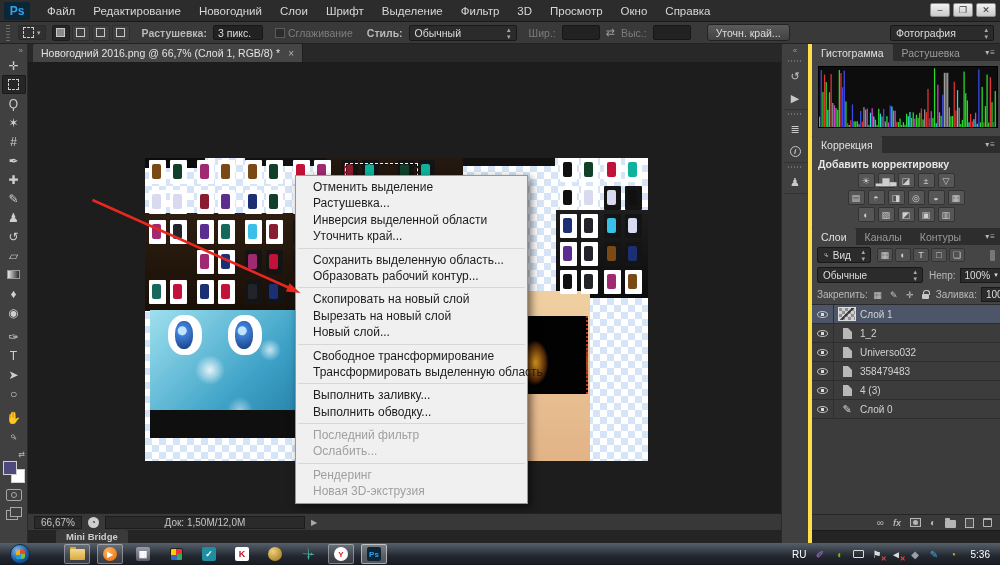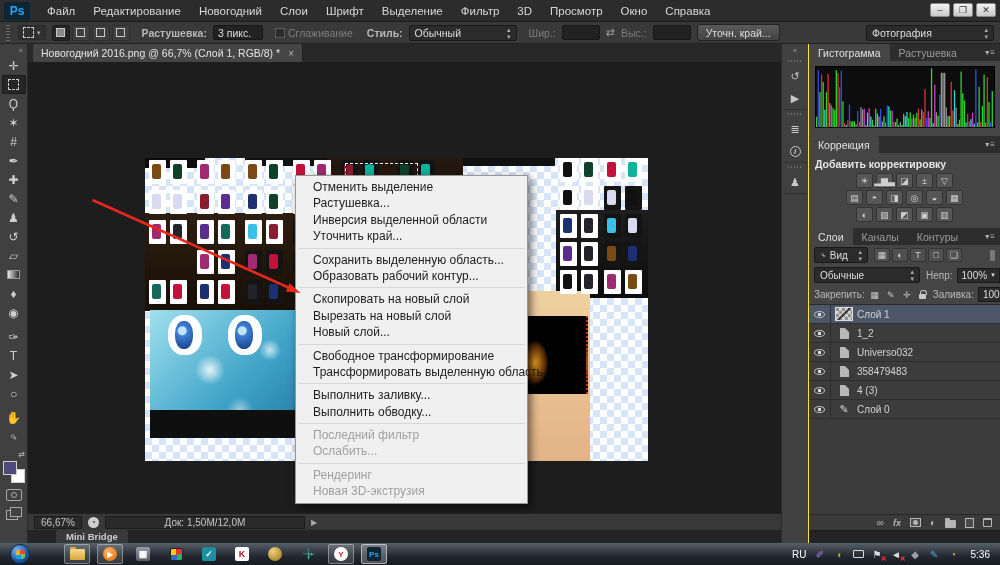--- a/index.html
+++ b/index.html
@@ -84,21 +84,21 @@
 
   
   .dock-strip{width:27px;background:#404040;border-left:1px solid #2a2a2a;display:flex;flex-direction:column;align-items:center;padding-top:2px}
   .strip-collapse{font-size:8px;color:#9a9a9a;margin-bottom:2px}
   .strip-group{width:23px;border-bottom:1px solid #333;padding:3px 0;display:flex;flex-direction:column;align-items:center;gap:6px}
   .strip-group::before{content:"";width:14px;height:2px;background:repeating-linear-gradient(90deg,#707070 0 1px,transparent 1px 3px)}
   .strip-icon{width:18px;height:16px;display:flex;align-items:center;justify-content:center;color:#c9c9c9;font-size:11px}
   .info-circ{width:11px;height:11px;border:1px solid #c9c9c9;border-radius:50%;font-size:8px;line-height:10px;text-align:center;font-style:italic;font-weight:bold}
 
   
-  .dock{width:192px;background:#454545;display:flex;flex-direction:column;border-left:1px solid #fde047}
+  .dock{width:192px;background:#454545;display:flex;flex-direction:column;border-left:4px solid #fde047}
   .panel-tabs{height:17px;background:#2d2d2d;display:flex;align-items:flex-end;position:relative}
   .ptab{height:17px;padding:0 9px;display:flex;align-items:center;font-size:10.5px;color:#9b9b9b;background:transparent}
   .ptab.active{background:#454545;color:#e0e0e0;border-radius:2px 2px 0 0}
   .pmenu{position:absolute;right:4px;top:4px;color:#b5b5b5;font-size:8px;letter-spacing:1px}
   .histo-wrap{padding:5px 6px 6px}
   .histo-box{width:180px;height:62px;background:#0d0d0d;border:1px solid #000}
   .adj-wrap{padding:3px 4px 4px}
   .adj-label{font-weight:bold;color:#e6e6e6;font-size:10.5px;margin:2px 0 3px 2px}
   .adj-row{display:flex;justify-content:center;gap:3px;margin-bottom:2px}
   .adj-icon{width:17px;height:15px;background:#565656;border:1px solid #333;border-radius:2px;display:flex;align-items:center;justify-content:center;color:#cfcfcf;font-size:9px}
@@ -212,22 +212,22 @@
         <span class="updn">
           <span>▴</span>
           <span>▾</span>
         </span>
     </div>
     <span class="dim" style="margin-left:6px">Шир.:</span>
     <div class="opt-input small"></div>
     <span class="swap-arrows">⇄</span>
     <span class="dim">Выс.:</span>
     <div class="opt-input small"></div>
-    <div class="opt-btn" style="">Уточн. край...</div>
-    <div class="selectbox workspace" style="width:128px;justify-content:space-between">
+    <div class="opt-btn" style="margin-left:10px">Уточн. край...</div>
+    <div class="selectbox workspace" style="width:104px;justify-content:space-between">
       <span>Фотография</span>
         <span class="updn">
           <span>▴</span>
           <span>▾</span>
         </span>
     </div>
   </div>
 
   <div class="main">
 

